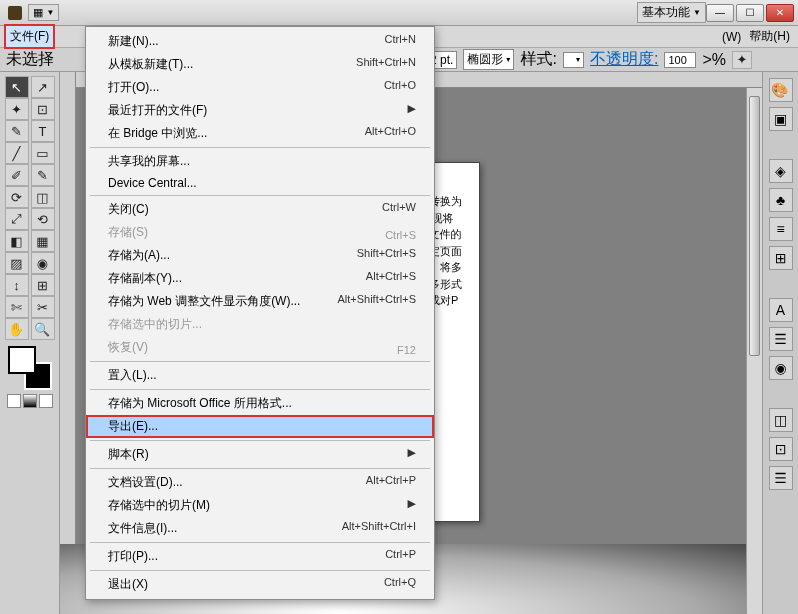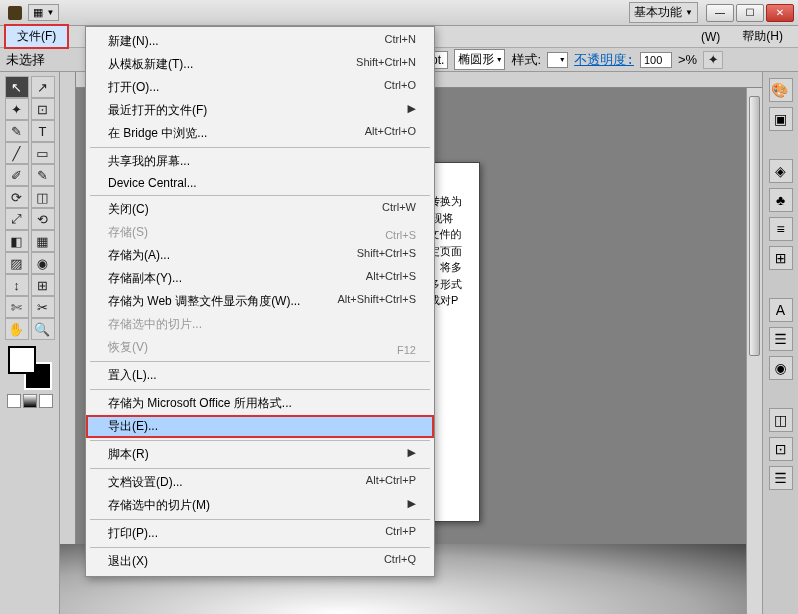--- a/index.html
+++ b/index.html
@@ -10,29 +10,29 @@
 .titlebar-left { position: absolute; left: 8px; display: flex; gap: 6px; align-items: center; }
 .ai-icon { width: 14px; height: 14px; background: #4a3a1a; border-radius: 2px; }
 .combo-dd { font-size: 11px; padding: 1px 4px; background: #ddd; border: 1px solid #999; display: flex; align-items: center; gap: 3px; }
 .chev { font-size: 8px; }
 .winbtns { display: flex; gap: 2px; }
 .winbtn { width: 28px; height: 18px; border: 1px solid #888; background: linear-gradient(#f8f8f8,#d8d8d8); display: flex; align-items: center; justify-content: center; font-size: 10px; border-radius: 2px; }
 .winbtn.close { background: linear-gradient(#e9766d,#c23a2f); color: #fff; border-color: #a02820; }
 
 
 .menubar { height: 22px; background: #d8d8d8; display: flex; align-items: center; padding: 0 4px; border-bottom: 1px solid #aaa; }
-.menuitem { padding: 2px 11px; cursor: default; }
+.menuitem { padding: 2px 4px; cursor: default; }
 .menuitem.active { border: 2px solid #d93030; background: #cfe5ff; }
 
 
 .optbar { height: 24px; background: #d0d0d0; display: flex; align-items: center; padding: 0 6px; gap: 6px; border-bottom: 1px solid #999; }
-.optlabel { font-size: 13px; }
+.optlabel { font-size: 16px; }
 .optcombo { background: #fff; border: 1px solid #888; padding: 1px 3px; font-size: 11px; display: inline-flex; align-items: center; gap: 3px; }
 .optinput { background: #fff; border: 1px solid #888; padding: 1px 3px; font-size: 11px; width: 32px; }
-.link-blue { color: #0060c0; text-decoration: underline; font-family: Liberation Mono, monospace; }
+.link-blue { color: #0060c0; text-decoration: underline; }
 
 
 .main { position: absolute; top: 72px; left: 0; right: 0; bottom: 0; display: flex; }
 
 
 .toolbox { width: 60px; background: #d0d0d0; border-right: 1px solid #999; display: flex; flex-direction: column; align-items: center; padding: 4px 2px; gap: 0; }
 .toolrow { display: flex; gap: 2px; }
 .tool { width: 24px; height: 22px; background: #d8d8d8; border: 1px solid #aaa; display: flex; align-items: center; justify-content: center; font-size: 13px; color: #222; }
 .tool.sel { background: #444; color: #fff; }
 .swatches { margin-top: 6px; width: 44px; height: 44px; position: relative; }
@@ -68,21 +68,21 @@
 
 </style>
 </head>
 <body>
 
 <div class="titlebar">
   <div class="titlebar-left">
     <div class="ai-icon"></div>
     <div class="combo-dd">▦ <span class="chev">▼</span></div>
   </div>
-  <div class="combo-dd" style="margin-right:8px;">
+  <div class="combo-dd" style="margin-right:0;">
       <span>基本功能</span> 
       <span class="chev">▼</span>
     </div>
   <div class="winbtns">
     <div class="winbtn">—</div>
     <div class="winbtn">☐</div>
     <div class="winbtn close">✕</div>
   </div>
 </div>
 
@@ -284,20 +284,24 @@
     </div>
     <div class="dd-sep"></div>
     <div class="dd-item">
       <span>文档设置(D)...</span>
       <span class="dd-shortcut">Alt+Ctrl+P</span>
     </div>
     <div class="dd-item">
       <span>存储选中的切片(M)</span>
       <span class="dd-shortcut">▶</span>
     </div>
+    <div class="dd-item">
+      <span>文件信息(I)...</span>
+      <span class="dd-shortcut">Alt+Shift+Ctrl+I</span>
+    </div>
     <div class="dd-sep"></div>
     <div class="dd-item">
       <span>打印(P)...</span>
       <span class="dd-shortcut">Ctrl+P</span>
     </div>
     <div class="dd-sep"></div>
     <div class="dd-item">
       <span>退出(X)</span>
       <span class="dd-shortcut">Ctrl+Q</span>
     </div>

